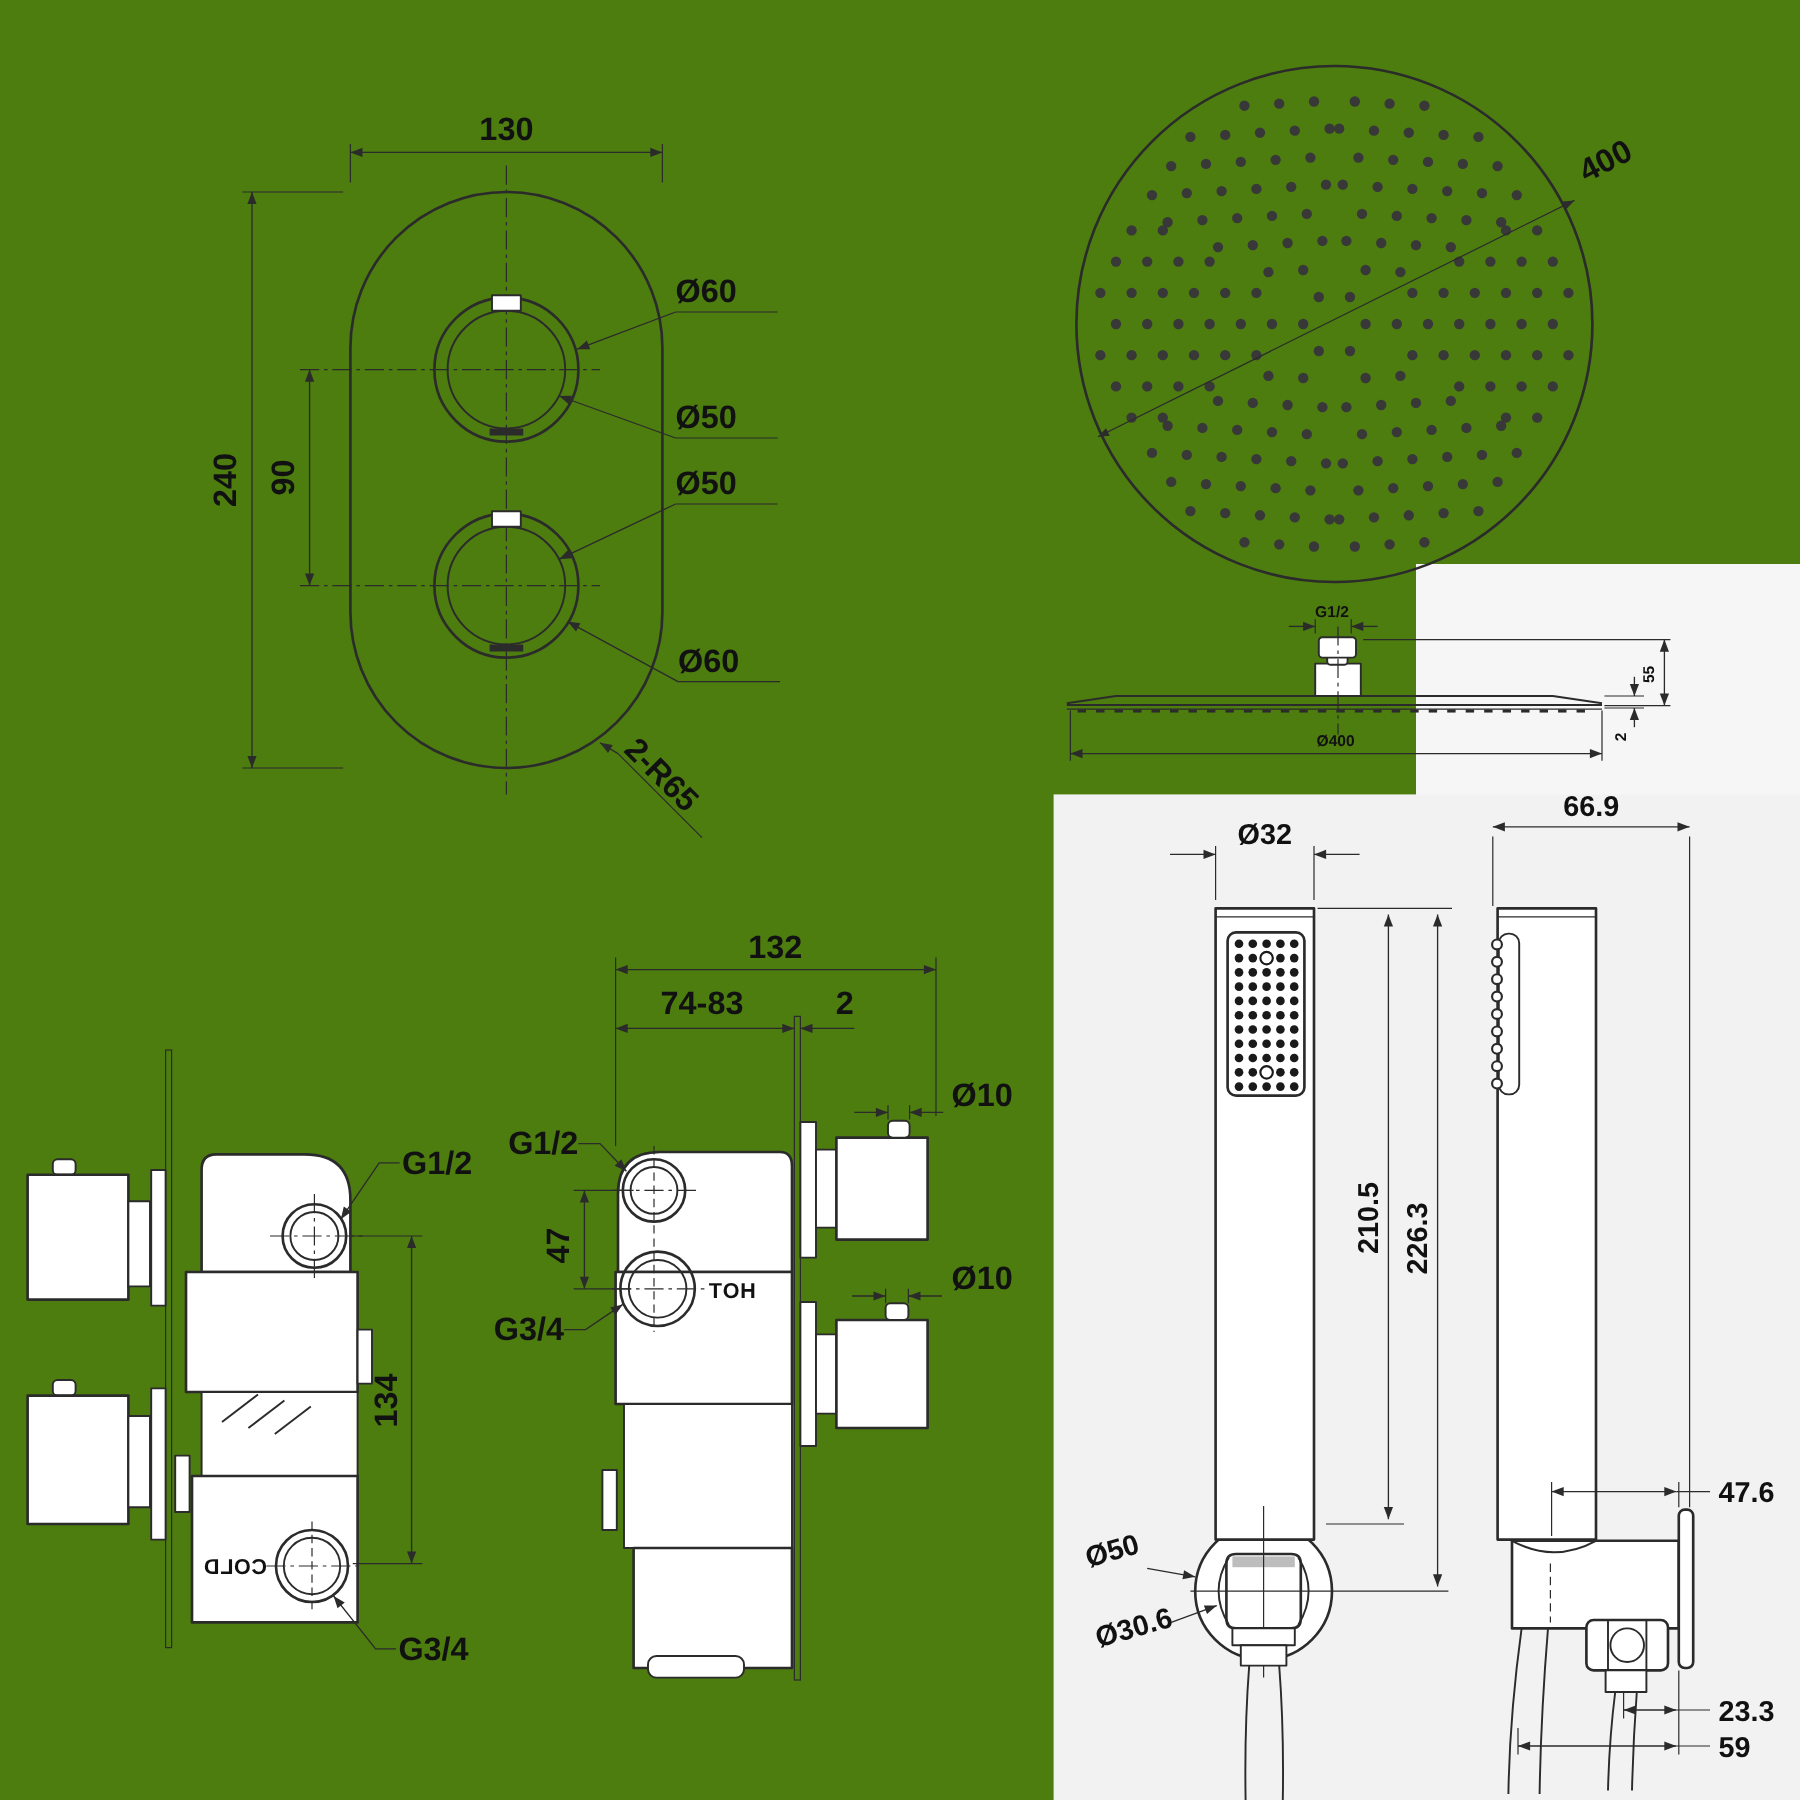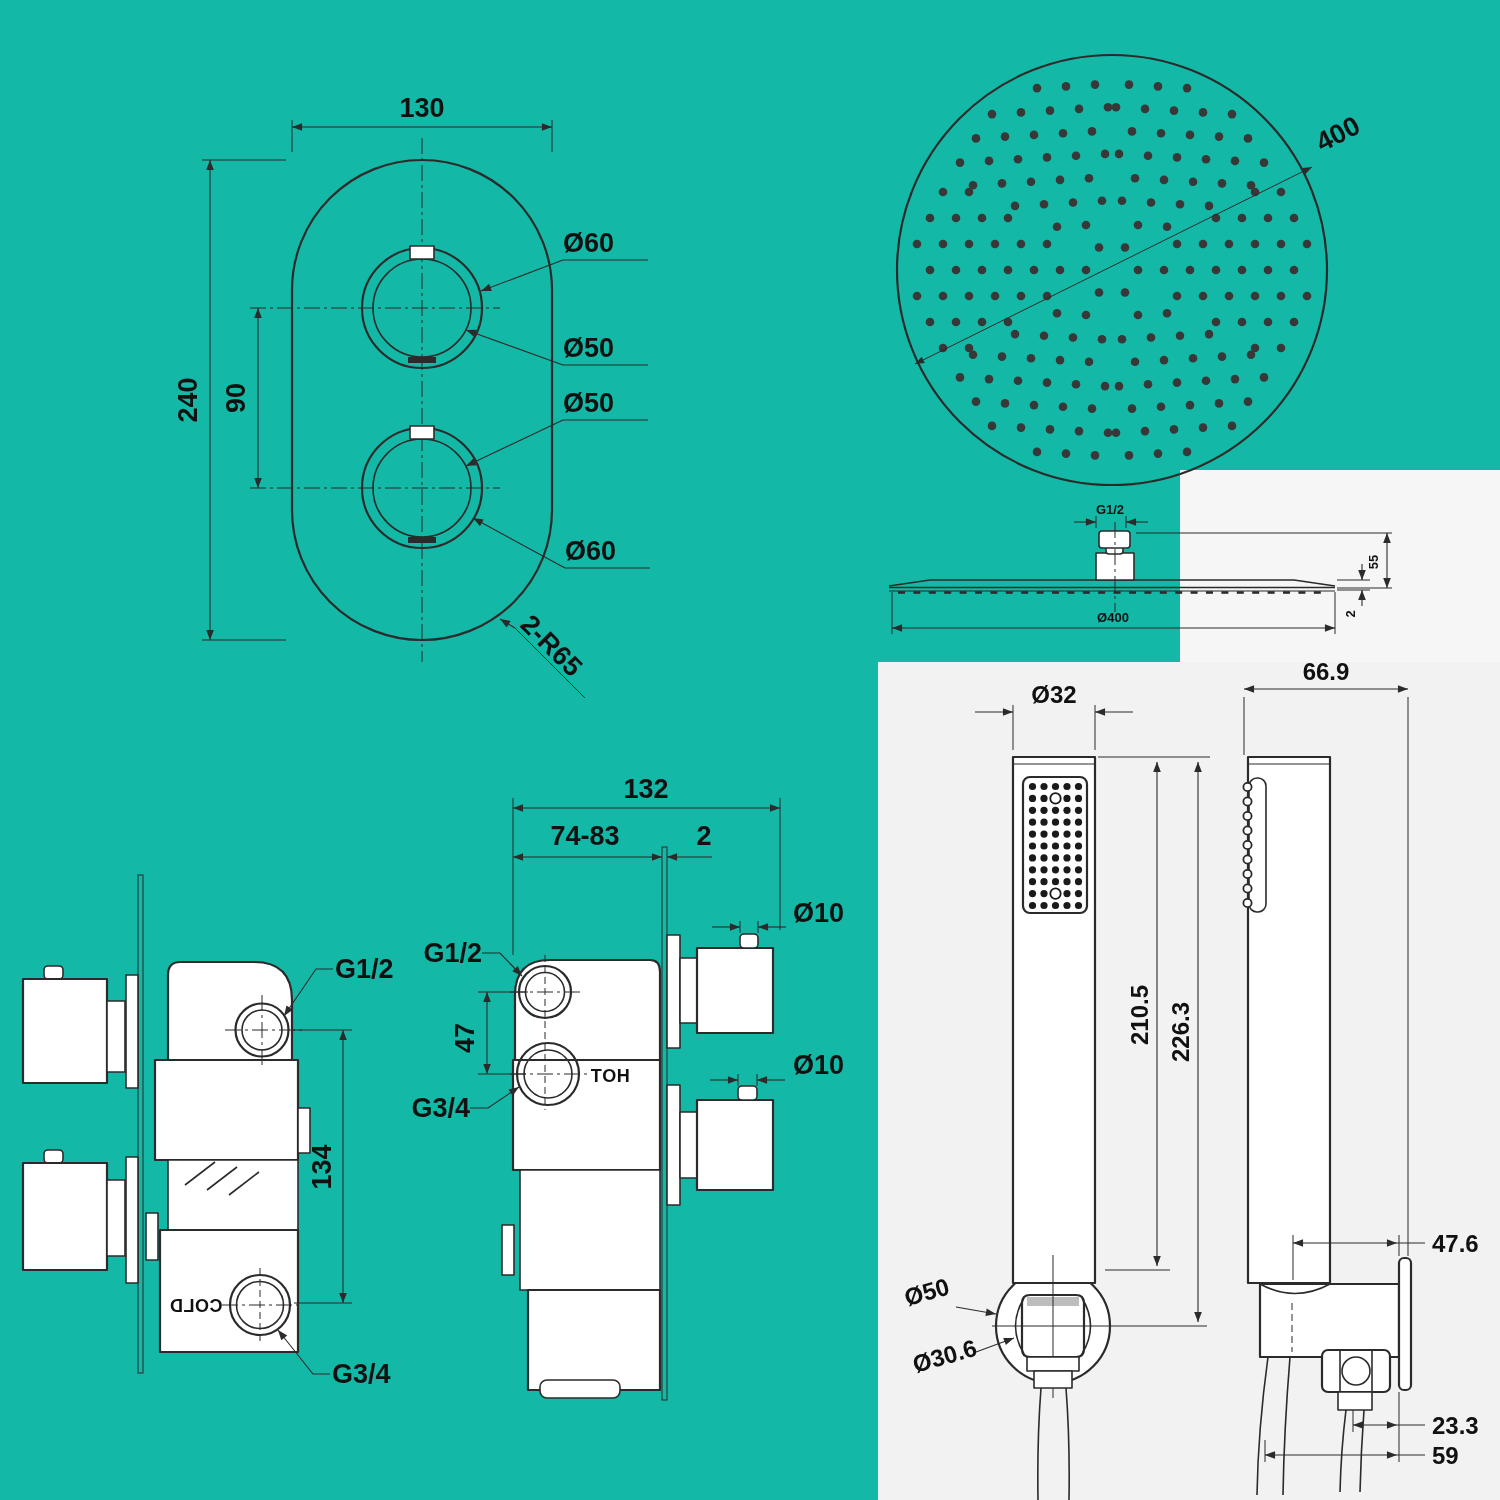--- a/index.html
+++ b/index.html
@@ -1,16 +1,16 @@
 <!DOCTYPE html>
 <html><head>
 <meta charset="utf-8">
 <style>
   html,body{margin:0;padding:0;background:#ffffff;}
-  .stage{position:relative;width:1500px;height:1500px;background:#14b8a6;overflow:hidden;}
+  .stage{position:relative;width:1500px;height:1500px;background:#4d7c0f;overflow:hidden;}
   svg{position:absolute;left:0;top:0;}
   .ln{stroke:#2b2b2b;fill:none;stroke-width:2.2;stroke-linejoin:round;stroke-linecap:round;}
   .ln2{stroke:#2b2b2b;fill:none;stroke-width:1.6;stroke-linejoin:round;}
   .fw{fill:#ffffff;}
   .dim{stroke:#2b2b2b;fill:none;stroke-width:1.1;}
   .ext{stroke:#2b2b2b;fill:none;stroke-width:1;}
   .dashdot{stroke:#2b2b2b;fill:none;stroke-width:1;stroke-dasharray:16 4 3 4;}
   .dsh{stroke:#2b2b2b;fill:none;stroke-width:1;stroke-dasharray:7 4;}
   text{fill:#111;font-family:"Liberation Sans", sans-serif;font-weight:bold;}
   .t27{font-size:27px;}

